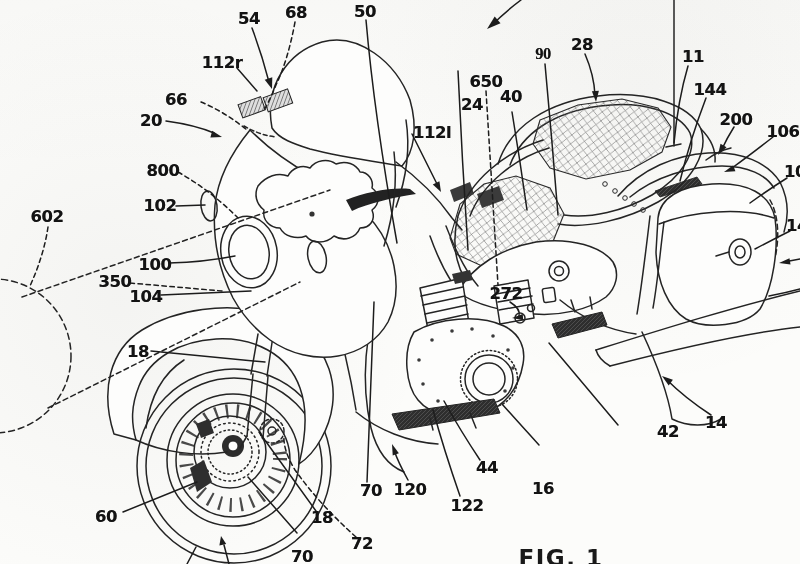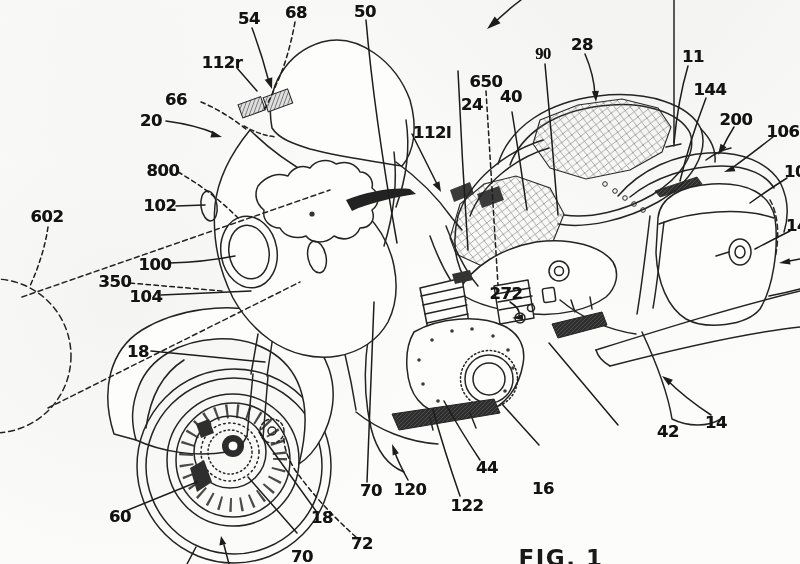--- a/index.html
+++ b/index.html
@@ -283,21 +283,21 @@
       <div class="ref-label" style="left: 222px; top: 62px;">112r</div>
       <div class="ref-label" style="left: 176px; top: 99px;">66</div>
       <div class="ref-label" style="left: 151px; top: 120px;">20</div>
       <div class="ref-label" style="left: 163px; top: 170px;">800</div>
       <div class="ref-label" style="left: 160px; top: 205px;">102</div>
       <div class="ref-label" style="left: 47px; top: 216px;">602</div>
       <div class="ref-label" style="left: 155px; top: 264px;">100</div>
       <div class="ref-label" style="left: 115px; top: 281px;">350</div>
       <div class="ref-label" style="left: 146px; top: 296px;">104</div>
       <div class="ref-label" style="left: 138px; top: 351px;">18</div>
-      <div class="ref-label" style="left: 120px; top: 516px;">60</div>
+      <div class="ref-label" style="left: 106px; top: 516px;">60</div>
       <div class="ref-label" style="left: 302px; top: 556px;">70</div>
       <div class="ref-label" style="left: 322px; top: 517px;">18</div>
       <div class="ref-label" style="left: 362px; top: 543px;">72</div>
       <div class="ref-label" style="left: 371px; top: 490px;">70</div>
       <div class="ref-label" style="left: 410px; top: 489px;">120</div>
       <div class="ref-label" style="left: 467px; top: 505px;">122</div>
       <div class="ref-label" style="left: 487px; top: 467px;">44</div>
       <div class="ref-label" style="left: 543px; top: 452px; margin-top: 36px;">16</div>
       <div class="ref-label" style="left: 624px; top: 431px; margin-left: 44px;">42</div>
       <div class="ref-label" style="left: 716px; top: 422px;">14</div>

